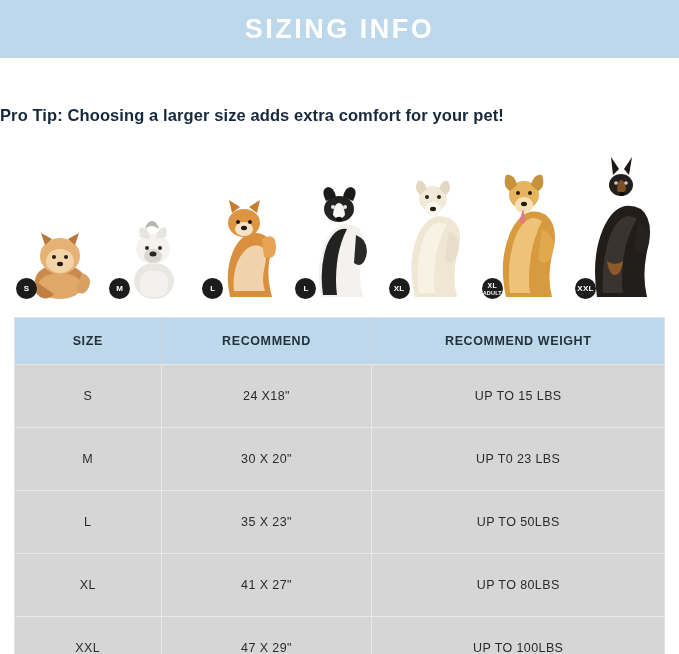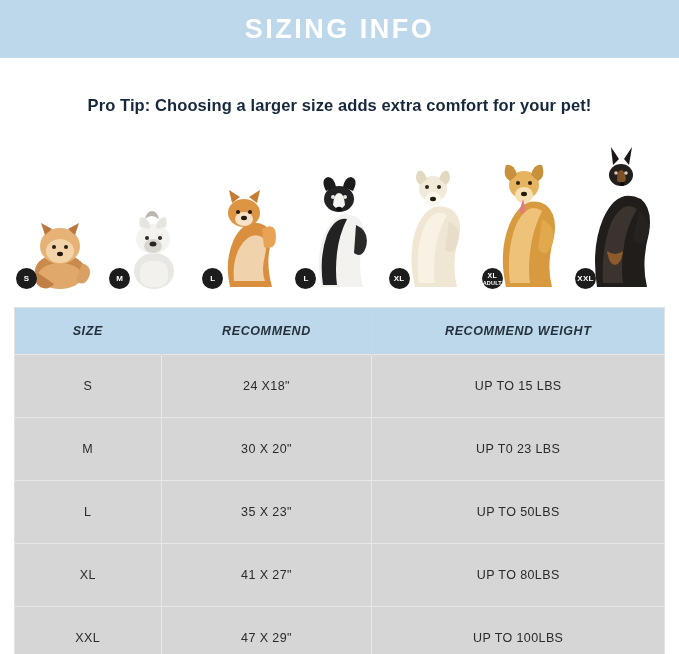--- a/index.html
+++ b/index.html
@@ -30,25 +30,25 @@
   }
   .banner-title {
     color: #ffffff;
     font-size: 27px;
     font-weight: bold;
     letter-spacing: 2.5px;
   }
 
   
   .protip {
-    text-align: center;
+    text-align: left;
     font-size: 16.5px;
     font-weight: bold;
     color: #16283c;
-    margin-top: 38px;
+    margin-top: 48px;
     letter-spacing: .1px;
   }
 
   
   .dogs {
     position: relative;
     height: 160px;
     margin: 18px 14px 0 14px;
     display: flex;
     align-items: flex-end;
@@ -101,21 +101,20 @@
   }
   table.sizing th {
     background: #bcd8ea;
     color: #24313d;
     font-size: 12.5px;
     font-weight: bold;
     letter-spacing: .6px;
     height: 44px;
     text-align: center;
     border-right: 1px solid #d4d4d4;
-    font-style: italic;
   }
   table.sizing th:last-child { border-right: none; }
   table.sizing td {
     background: #d6d6d6;
     color: #2a2a2a;
     font-size: 12.5px;
     height: 60px;
     text-align: center;
     border-top: 1px solid #e8e8e8;
     border-right: 1px solid #e8e8e8;

